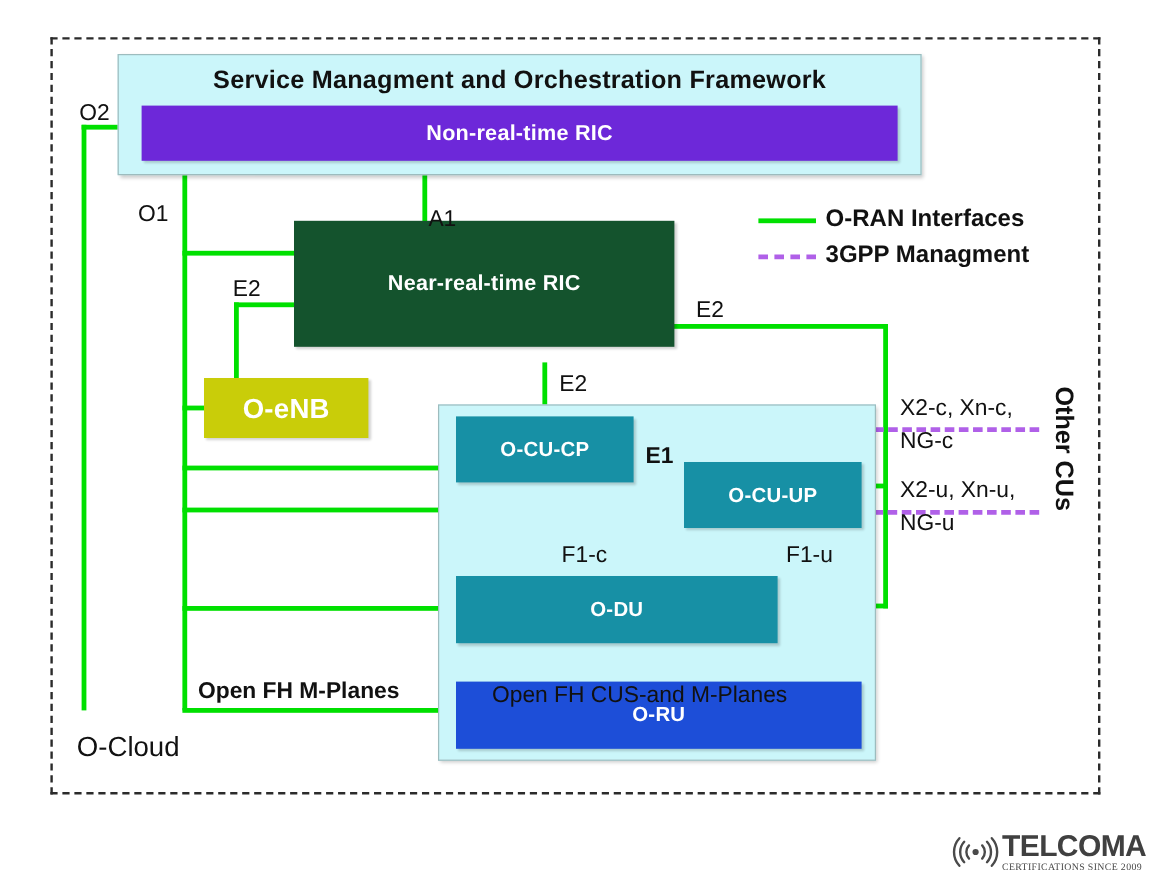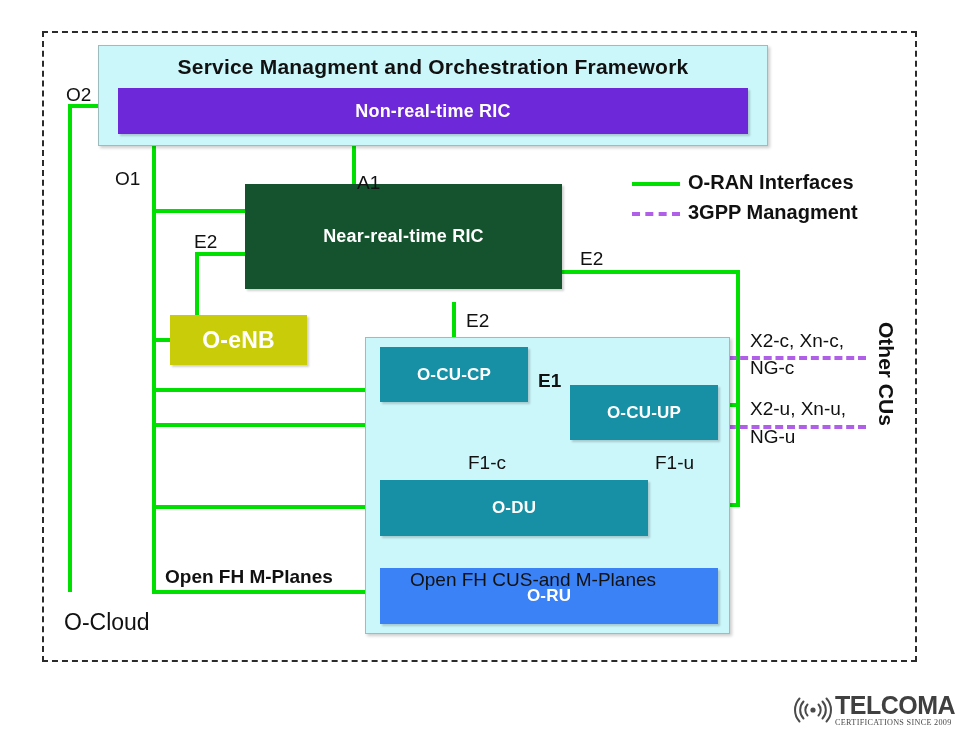--- a/index.html
+++ b/index.html
@@ -59,21 +59,21 @@
   
   .node-box{
     position:absolute;left:365px;top:337px;width:365px;height:297px;
     background:#cbf6fa;border:1px solid #9dbcbe;box-sizing:border-box;
     box-shadow:2px 2px 3px rgba(0,0,0,.2);
   }
 
   .cucp{ left:380px;top:347px;width:148px;height:55px; background:#1790a5;font-size:17px;}
   .cuup{ left:570px;top:385px;width:148px;height:55px; background:#1790a5;font-size:17px;}
   .odu { left:380px;top:480px;width:268px;height:56px; background:#1790a5;font-size:17px;}
-  .oru { left:380px;top:568px;width:338px;height:56px; background:#3b82f6;font-size:17px;}
+  .oru { left:380px;top:568px;width:338px;height:56px; background:#1d4ed8;font-size:17px;}
 
   
   .lbl{
     position:absolute;color:#111;font-size:17px;
     font-family:"Liberation Sans", sans-serif;white-space:nowrap;
   }
   .lbl-big{font-size:19px;}
   .lbl-legend{font-size:20px;font-weight:bold;}
   .lbl-bold{font-weight:bold;}
 

